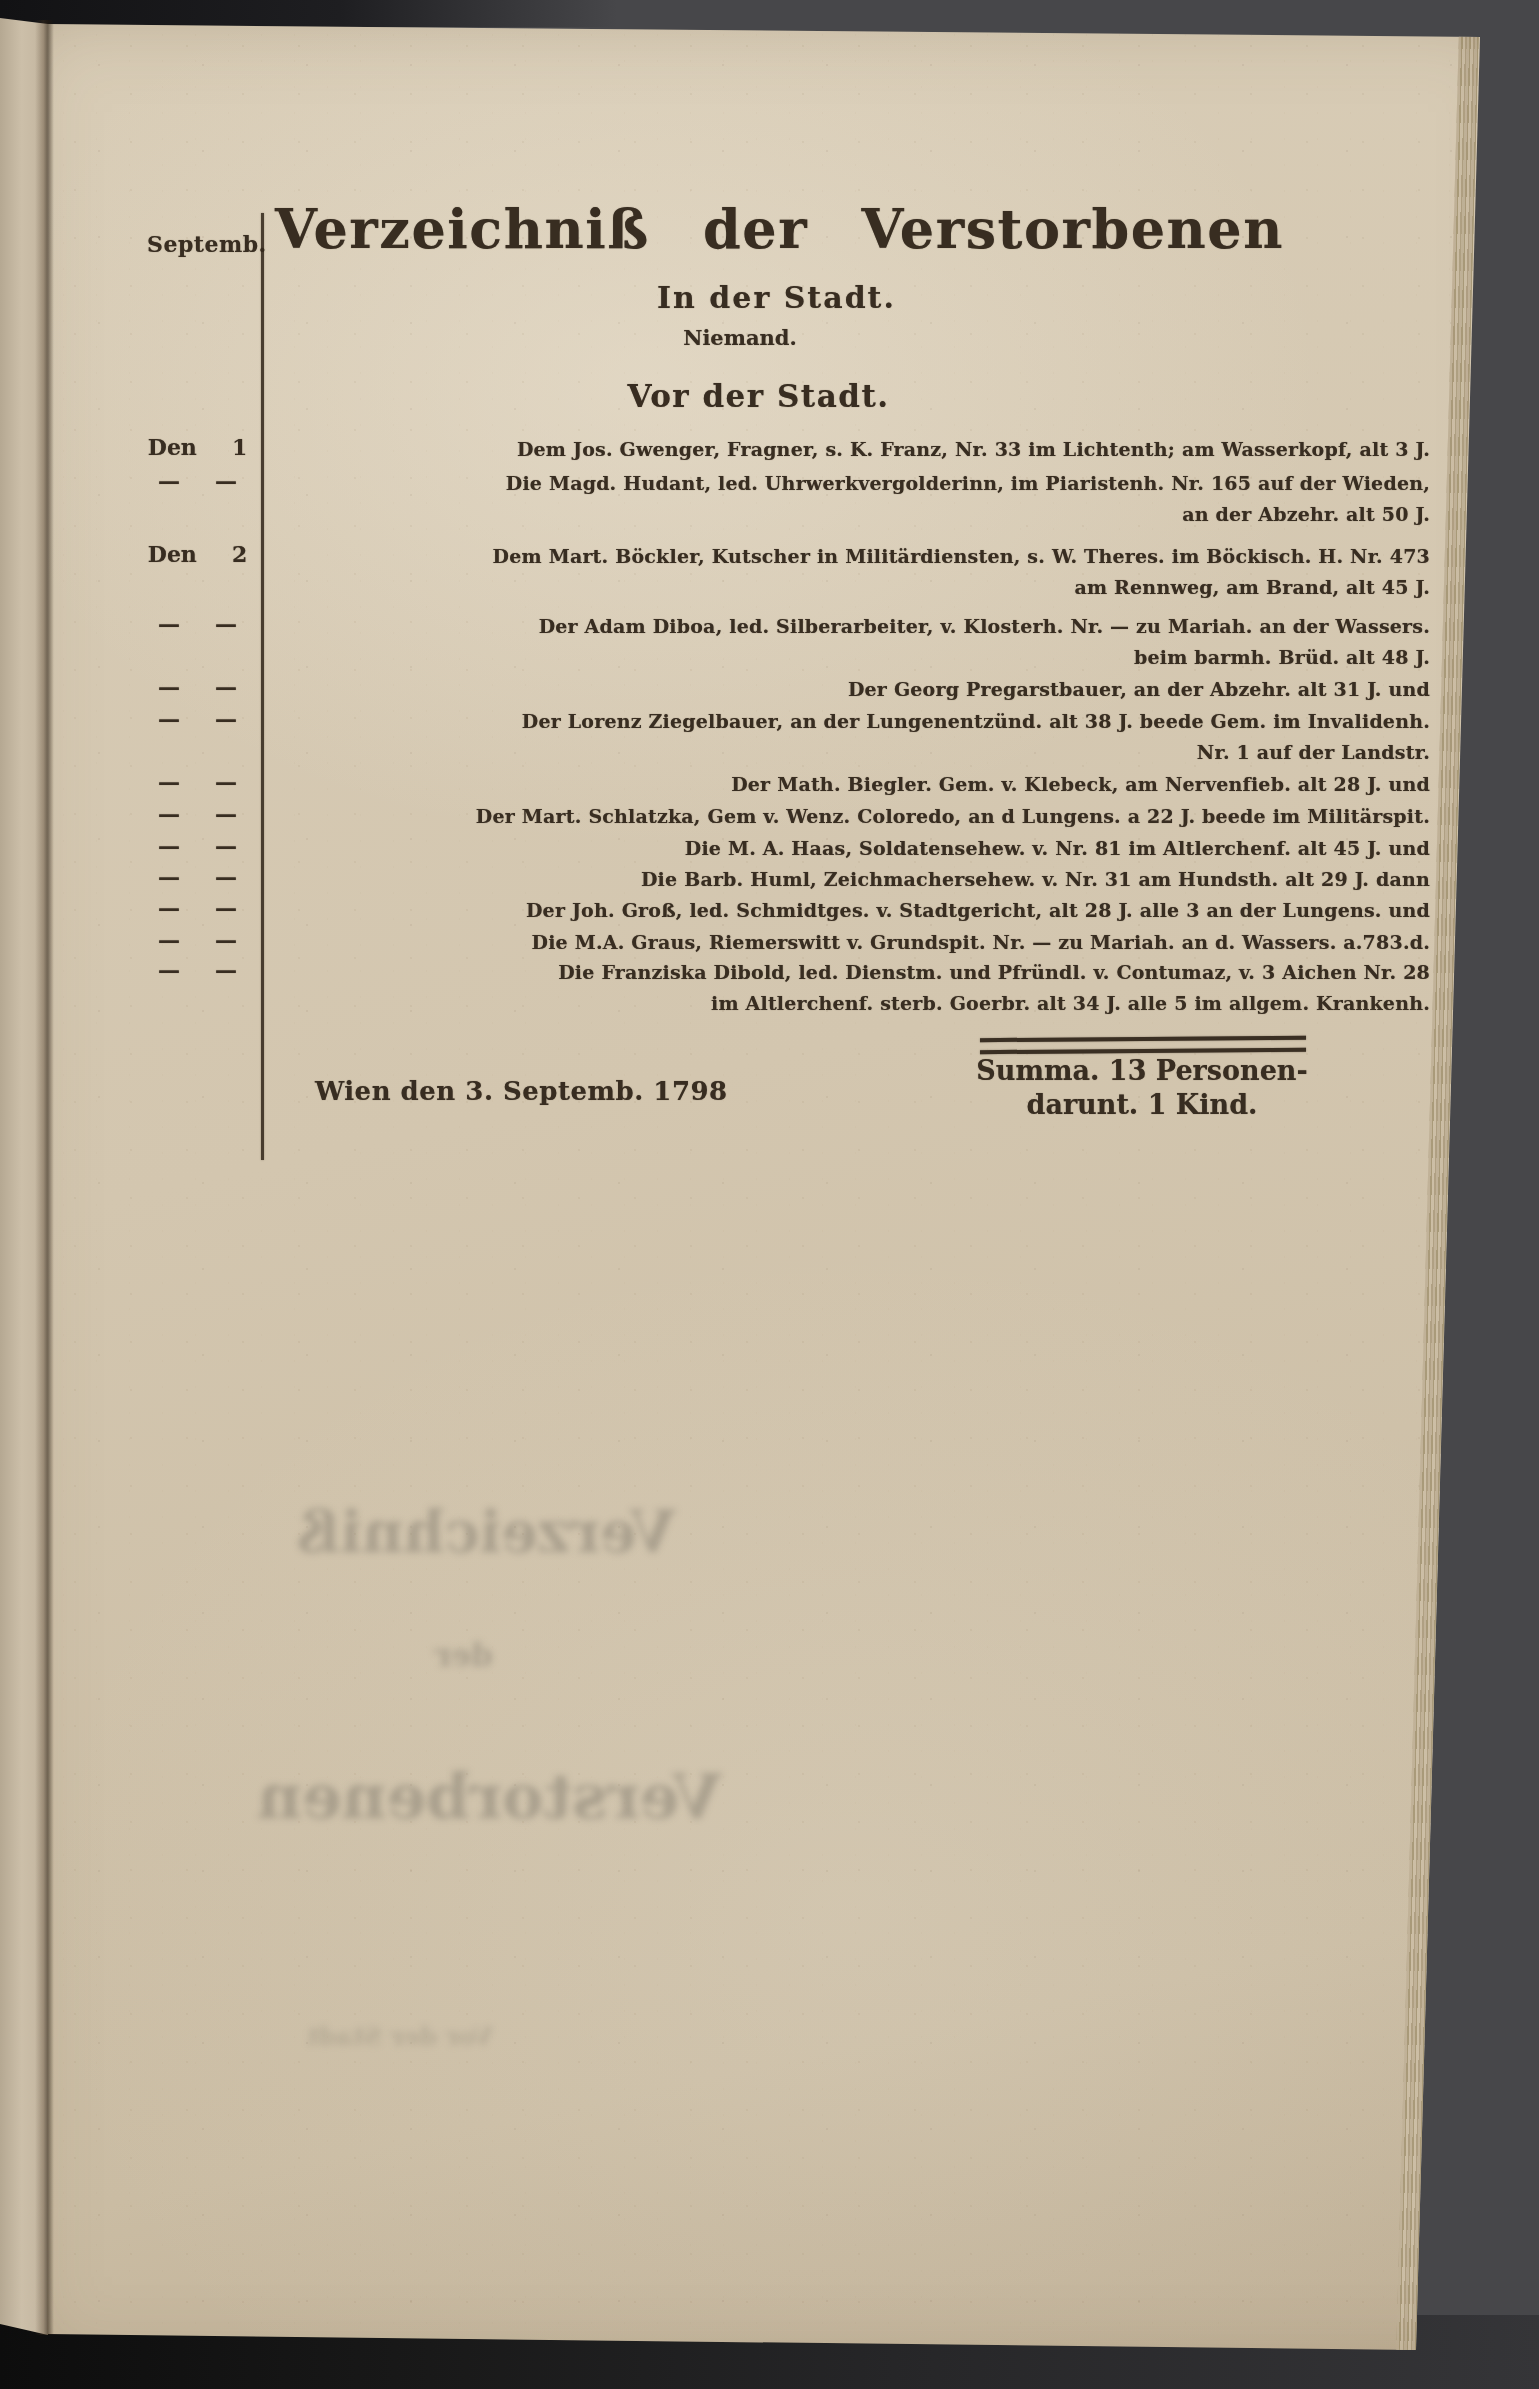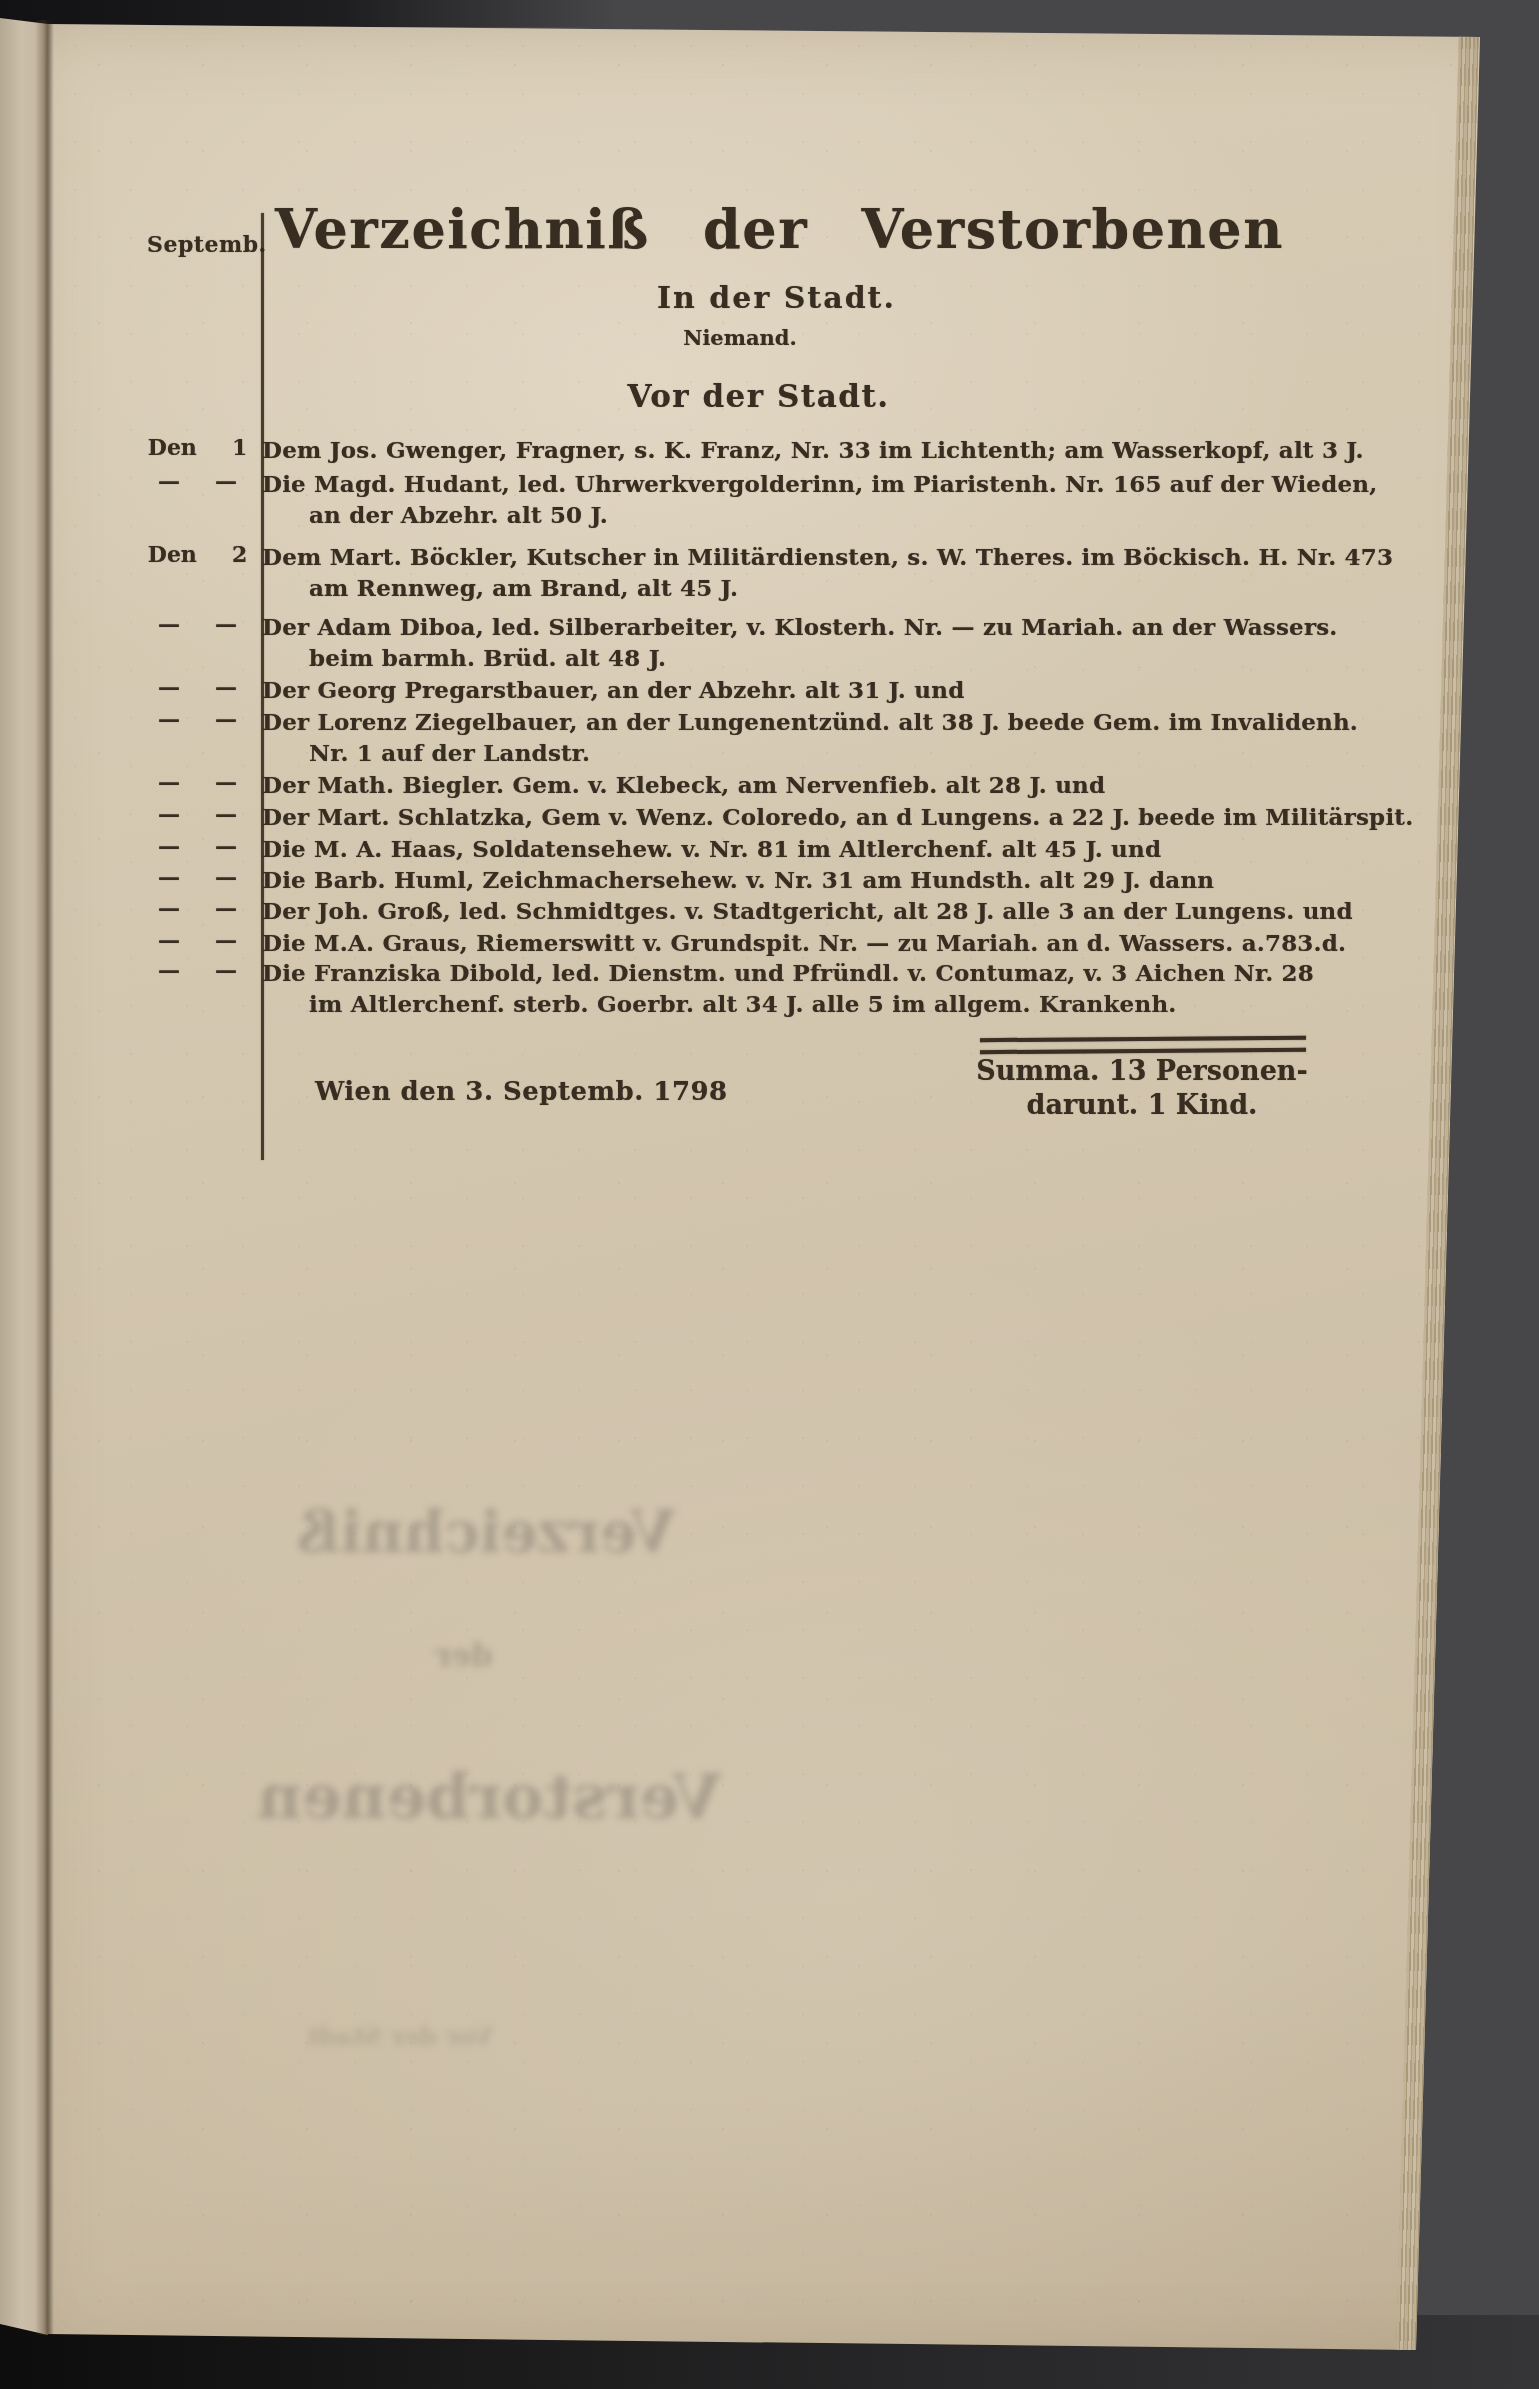--- a/index.html
+++ b/index.html
@@ -49,22 +49,22 @@
   .title{left:275px;top:197px;font-size:54px;font-weight:bold;letter-spacing:1.5px;
     word-spacing:33px;white-space:nowrap;}
   .sec-city{left:277px;top:280px;width:999px;text-align:center;font-size:30px;
     font-weight:bold;letter-spacing:2px;}
   .none-line{left:275px;top:325px;width:930px;text-align:center;font-size:21px;font-weight:bold;}
   .sec-suburb{left:275px;top:378px;width:967px;text-align:center;font-size:31px;
     font-weight:bold;letter-spacing:1.5px;}
   .entry{left:0;width:1540px;}
   .mcell{position:absolute;left:147px;width:101px;display:flex;justify-content:center;
     font-size:22px;font-weight:bold;gap:35px;}
-  .elines{position:absolute;left:262px;width:1152px;font-size:23px;font-weight:bold;
-    line-height:31px;letter-spacing:0.2px;}
+  .elines{position:absolute;left:278px;width:1152px;font-size:19px;font-weight:bold;
+    line-height:31px;letter-spacing:0.2px;text-align:right;}
   .line{white-space:nowrap;}
   .cont{padding-left:47px;}
   .sumrule{left:980px;width:326px;height:3.5px;background:#3a2f23;
     box-shadow:0 0 1.5px rgba(58,47,35,.6);transform:rotate(-.4deg);}
   .summary1{left:969px;top:1055px;width:346px;text-align:center;font-size:27px;font-weight:bold;}
   .summary2{left:969px;top:1089px;width:346px;text-align:center;font-size:27px;font-weight:bold;}
   .dateline{left:275px;top:1076px;font-size:26px;font-weight:bold;letter-spacing:0.5px;margin-left:40px;}
   
   .ghost{transform:scaleX(-1);color:rgba(108,102,92,.38);filter:blur(3.5px);
     font-weight:bold;white-space:nowrap;}

